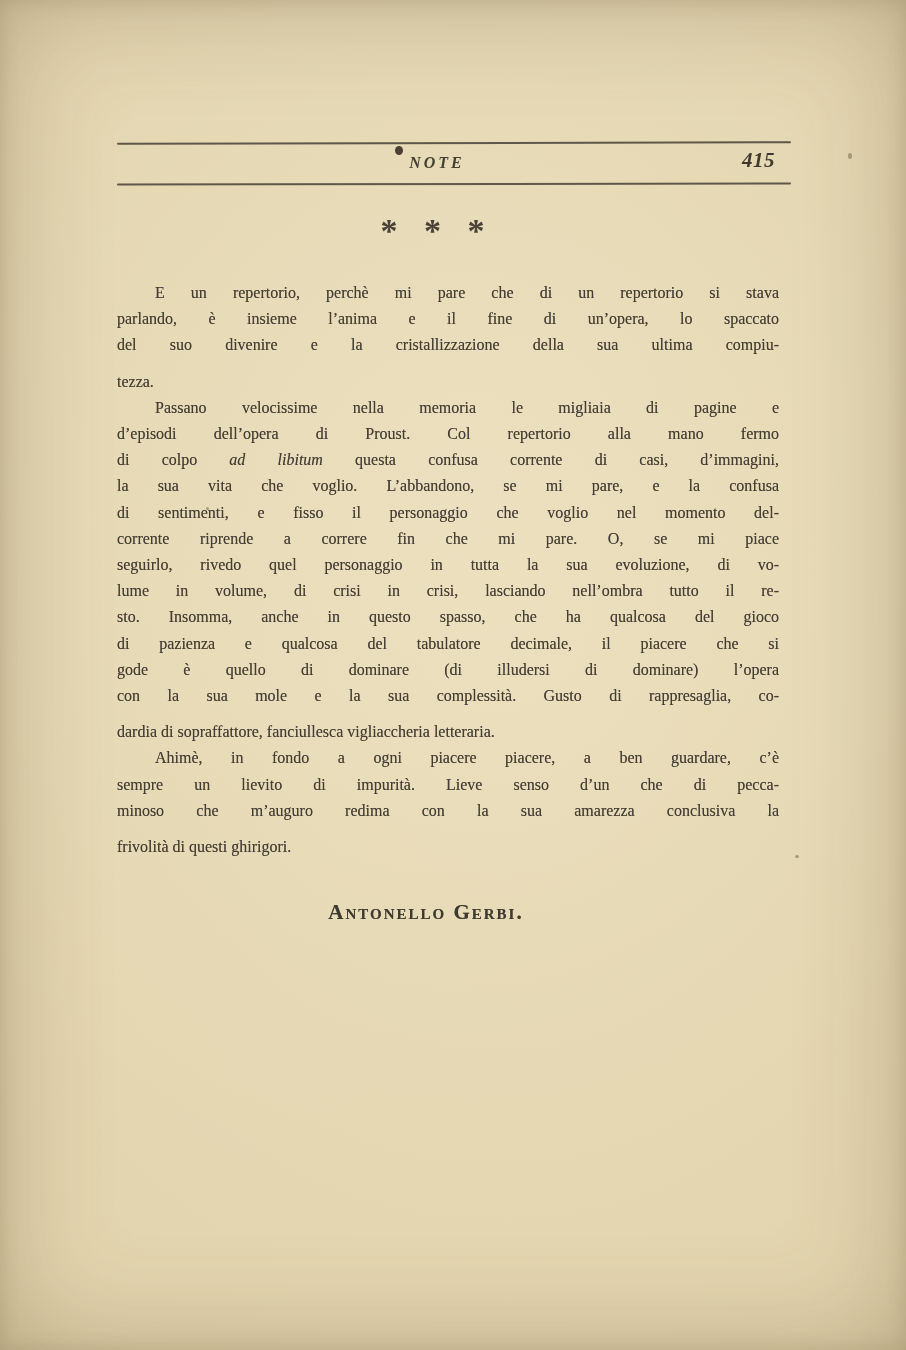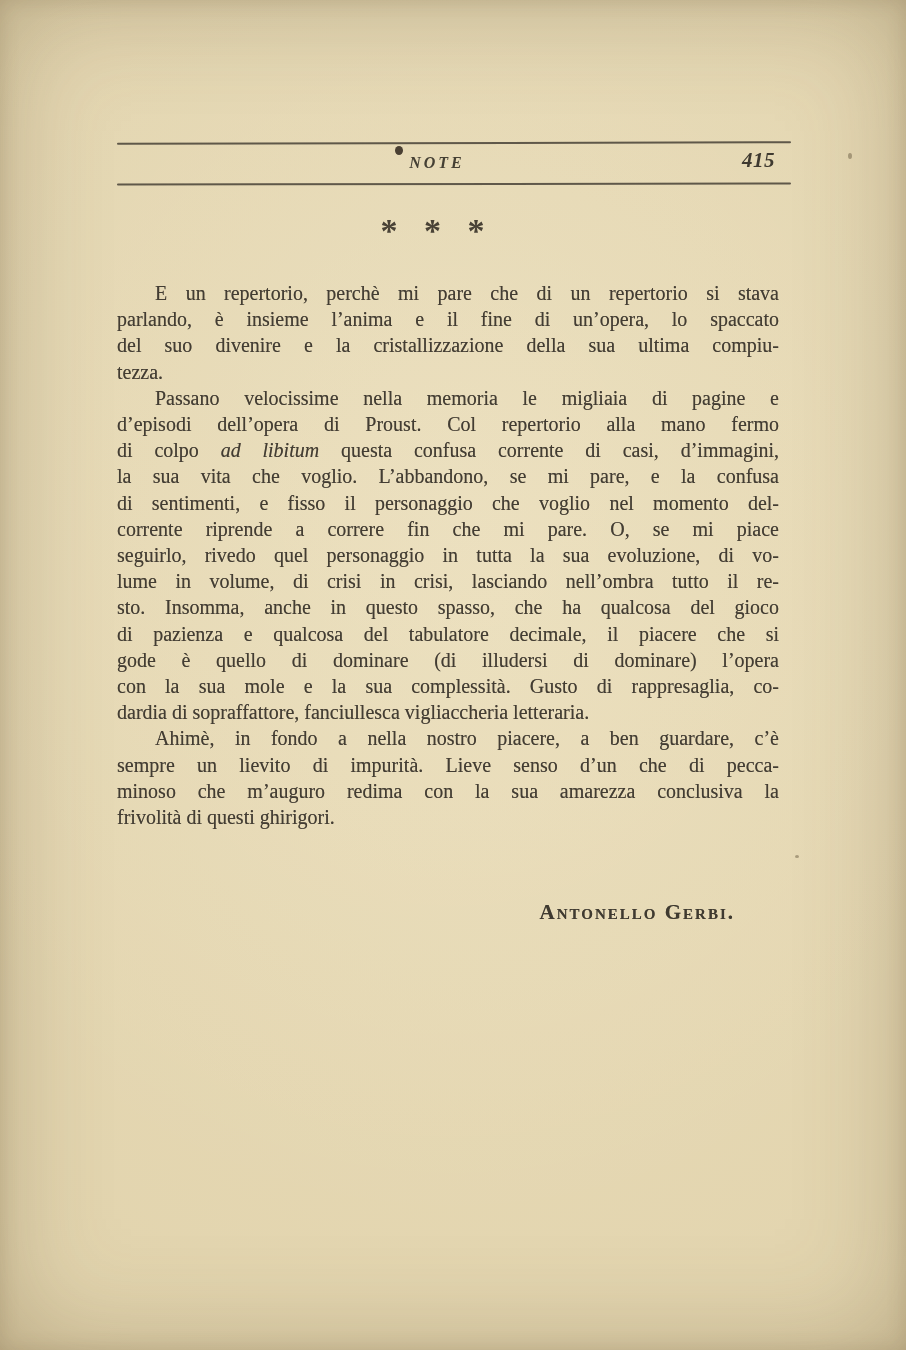--- a/index.html
+++ b/index.html
@@ -59,37 +59,37 @@
     text-align: center;
     font-size: 34px; font-weight: 700;
     letter-spacing: 9px;
     line-height: 34px;
     color: #494236;
   }
   
   .text-block {
     position: absolute;
     left: 117px; top: 280px; width: 662px;
-    font-size: 20px;
+    font-size: 16px;
     line-height: 26.2px;
     color: #433d33;
     text-shadow: 0 0 0.4px rgba(67,61,51,0.55);
   }
   .para { margin: 0; }
   .line { text-align: justify; text-align-last: justify; }
   .line.firstline { text-indent: 38px; }
-  .line.lastline  { text-align-last: left; }
+  .line.lastline  { text-align-last: left; margin-top: 10px; }
   .it { font-style: italic; }
   
   .signature {
     position: absolute;
     left: 117px; top: 900px; width: 674px;
     padding-right: 56px;
     box-sizing: border-box;
-    text-align: right;
+    text-align: center;
     font-size: 21px; font-weight: 600;
     font-variant: small-caps;
     letter-spacing: 2px;
     color: #3f3a30;
     text-shadow: 0 0 0.4px rgba(63,58,48,0.55);
   }
 </style>
 </head>
 <body>
 
@@ -127,21 +127,21 @@
         <div class="line"><span>corrente riprende a correre fin che mi pare. O, se mi piace</span></div>
         <div class="line"><span>seguirlo, rivedo quel personaggio in tutta la sua evoluzione, di vo-</span></div>
         <div class="line"><span>lume in volume, di crisi in crisi, lasciando nell’ombra tutto il re-</span></div>
         <div class="line"><span>sto. Insomma, anche in questo spasso, che ha qualcosa del gioco</span></div>
         <div class="line"><span>di pazienza e qualcosa del tabulatore decimale, il piacere che si</span></div>
         <div class="line"><span>gode è quello di dominare (di illudersi di dominare) l’opera</span></div>
         <div class="line"><span>con la sua mole e la sua complessità. Gusto di rappresaglia, co-</span></div>
         <div class="line lastline"><span>dardia di sopraffattore, fanciullesca vigliaccheria letteraria.</span></div>
       </div>
       <div class="para">
-        <div class="line firstline"><span>Ahimè, in fondo a nella nostro piacere, a ben guardare, c’è</span></div>
+        <div class="line firstline"><span>Ahimè, in fondo a ogni piacere piacere, a ben guardare, c’è</span></div>
         <div class="line"><span>sempre un lievito di impurità. Lieve senso d’un che di pecca-</span></div>
         <div class="line"><span>minoso che m’auguro redima con la sua amarezza conclusiva la</span></div>
         <div class="line lastline"><span>frivolità di questi ghirigori.</span></div>
       </div>
     </div>
 
   <div class="signature">Antonello Gerbi.</div>
 
 </div>
 

